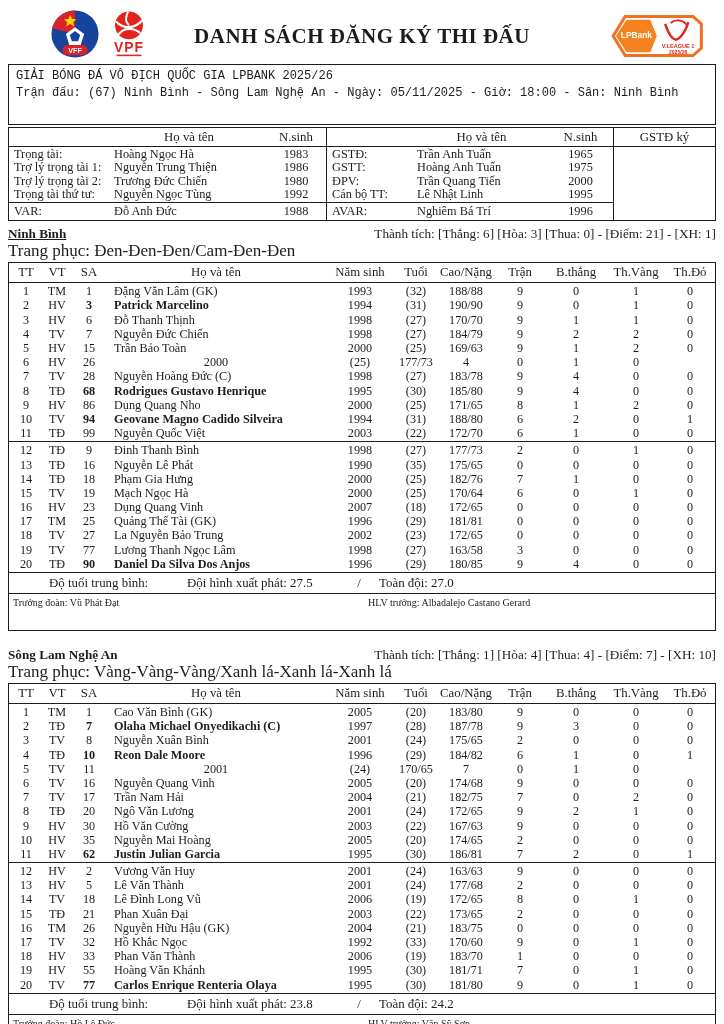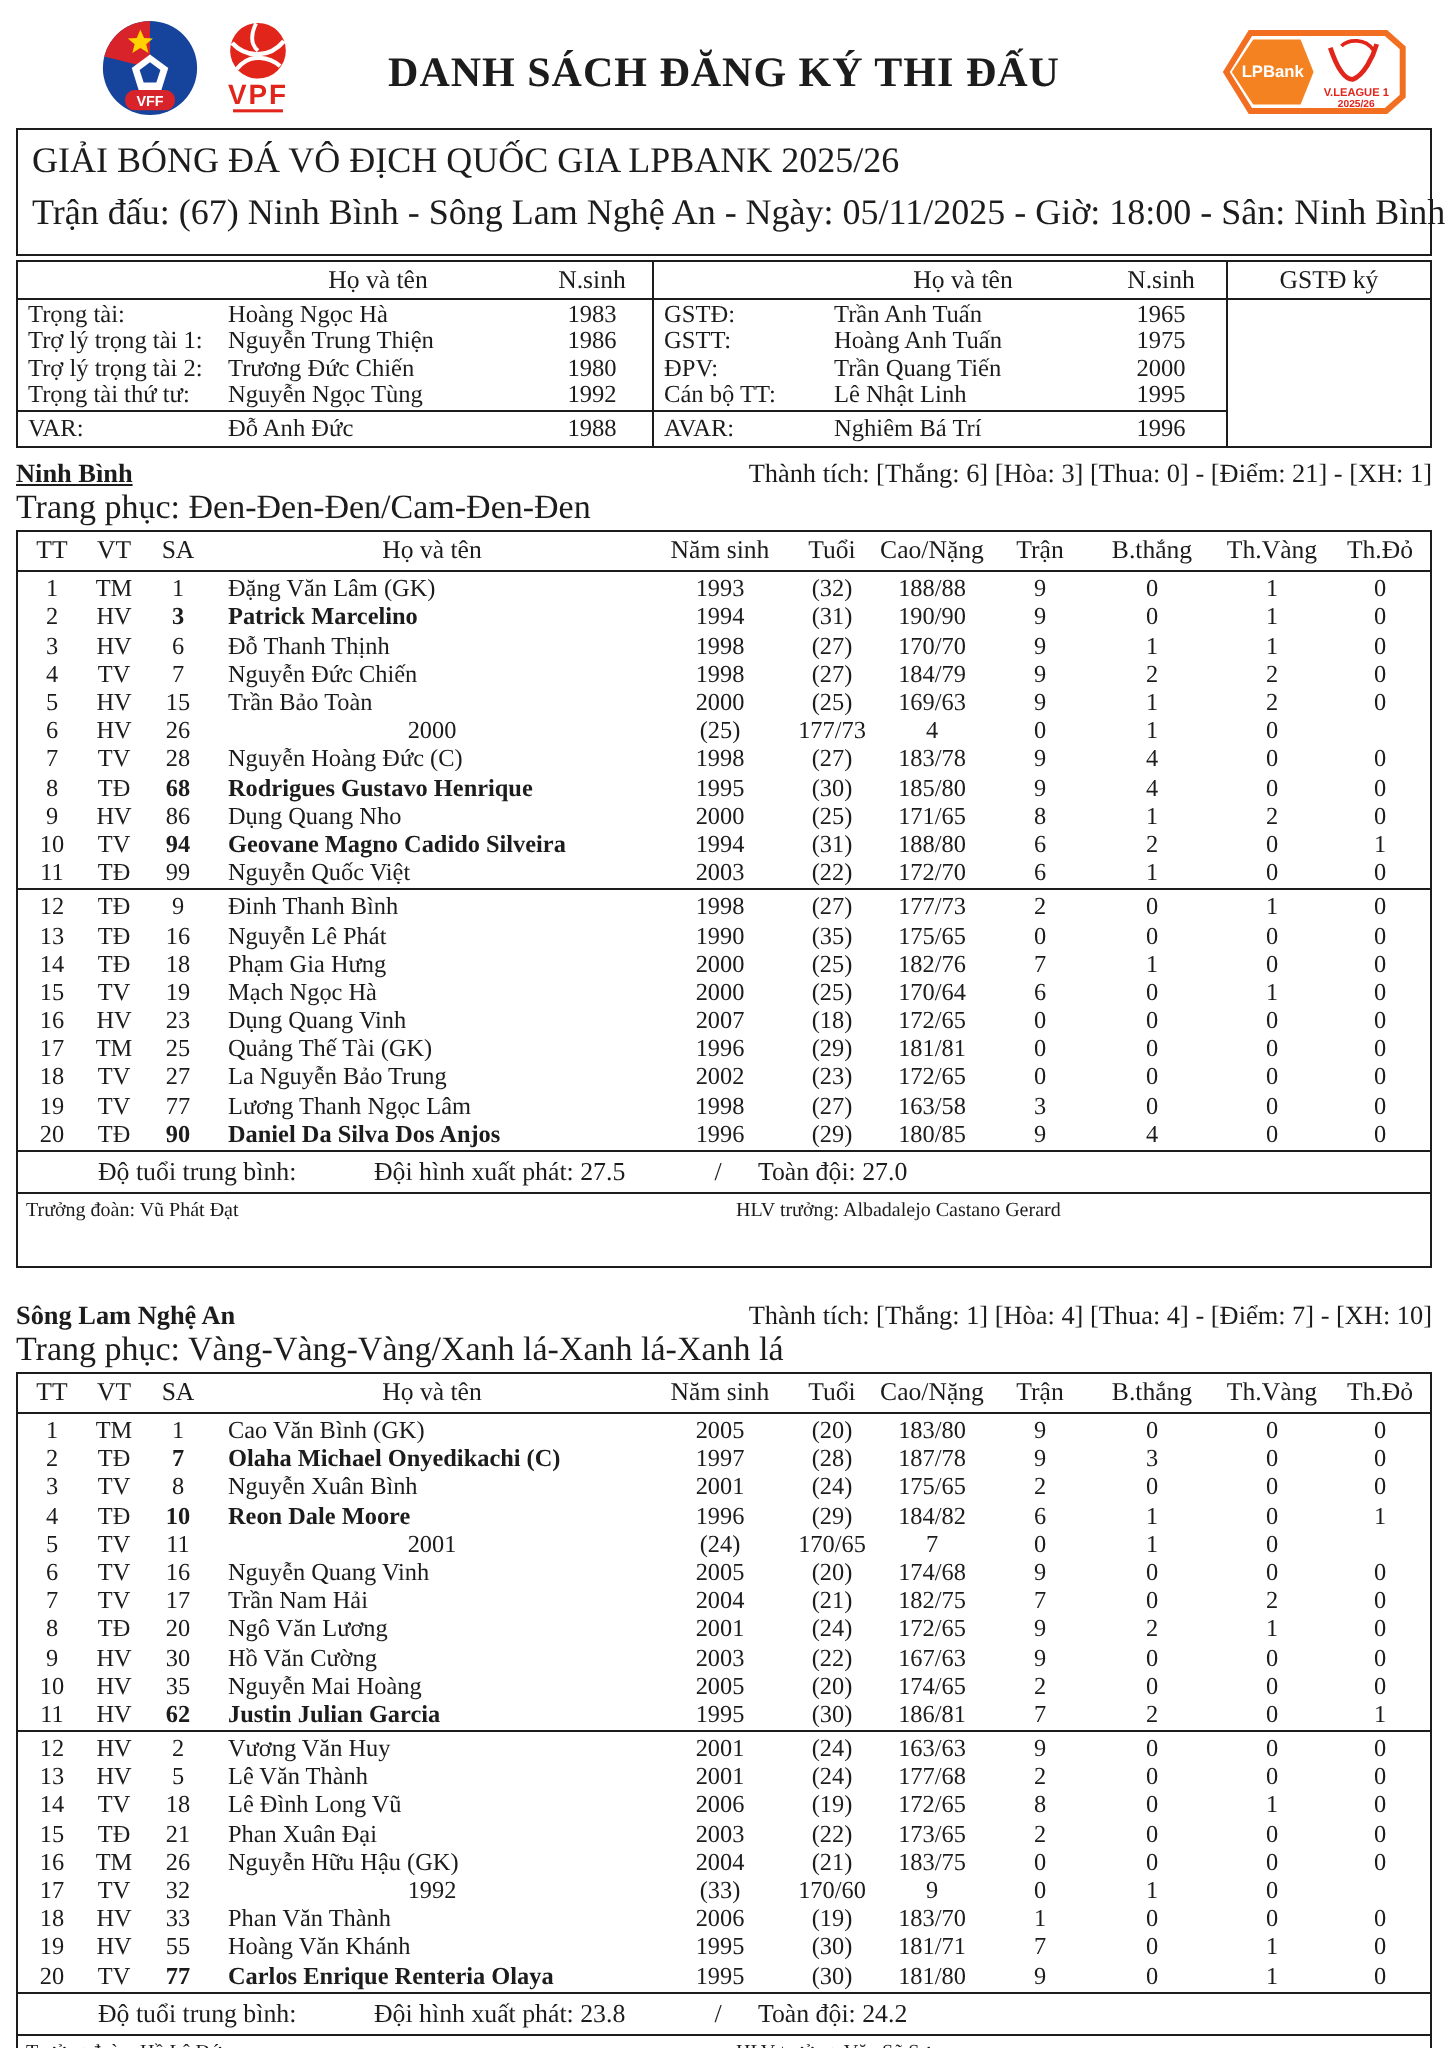--- a/index.html
+++ b/index.html
@@ -12,21 +12,21 @@
   
   .masthead{position:relative;height:64px;}
   .logos-left{position:absolute;left:42px;top:8px;display:flex;gap:5px;align-items:center;}
   .page-title{
     position:absolute;left:0;right:0;top:24px;margin:0;text-align:center;
     font-size:21px;font-weight:bold;letter-spacing:.5px;
   }
   .badge-right{position:absolute;right:10px;top:12px;}
 
   
-  .comp-box{border:1.6px solid #1c1c1c;padding:3px 7px 8px;font-size:18px;line-height:1.42;}
+  .comp-box{border:1.6px solid #1c1c1c;padding:3px 7px 22px;font-size:12px;line-height:1.42;font-family:Liberation Mono, monospace;}
   .comp-box div{white-space:nowrap;}
 
   
   .officials{display:flex;border:1.6px solid #1c1c1c;margin-top:2px;}
   .off-left{width:317px;border-right:1.3px solid #1c1c1c;}
   .off-mid{width:286px;border-right:1.3px solid #1c1c1c;}
   .off-sign{flex:1;}
   .off-h{display:grid;height:18px;line-height:18px;border-bottom:1.2px solid #1c1c1c;font-size:12.8px;}
   .off-h span{text-align:center;}
   .off-left .off-h,.off-left .off-r{grid-template-columns:103px 154px 60px;}
@@ -718,20 +718,21 @@
             <span class="c-hw">183/75</span>
             <span class="c-tran">0</span>
             <span class="c-bt">0</span>
             <span class="c-tv">0</span>
             <span class="c-td">0</span>
           </div>
           <div class="prow">
             <span class="c-tt">17</span>
             <span class="c-vt">TV</span>
             <span class="c-sa">32</span>
+            <span class="c-name">Hồ Khắc Ngọc</span>
             <span class="c-born">1992</span>
             <span class="c-age">(33)</span>
             <span class="c-hw">170/60</span>
             <span class="c-tran">9</span>
             <span class="c-bt">0</span>
             <span class="c-tv">1</span>
             <span class="c-td">0</span>
           </div>
           <div class="prow">
             <span class="c-tt">18</span>

